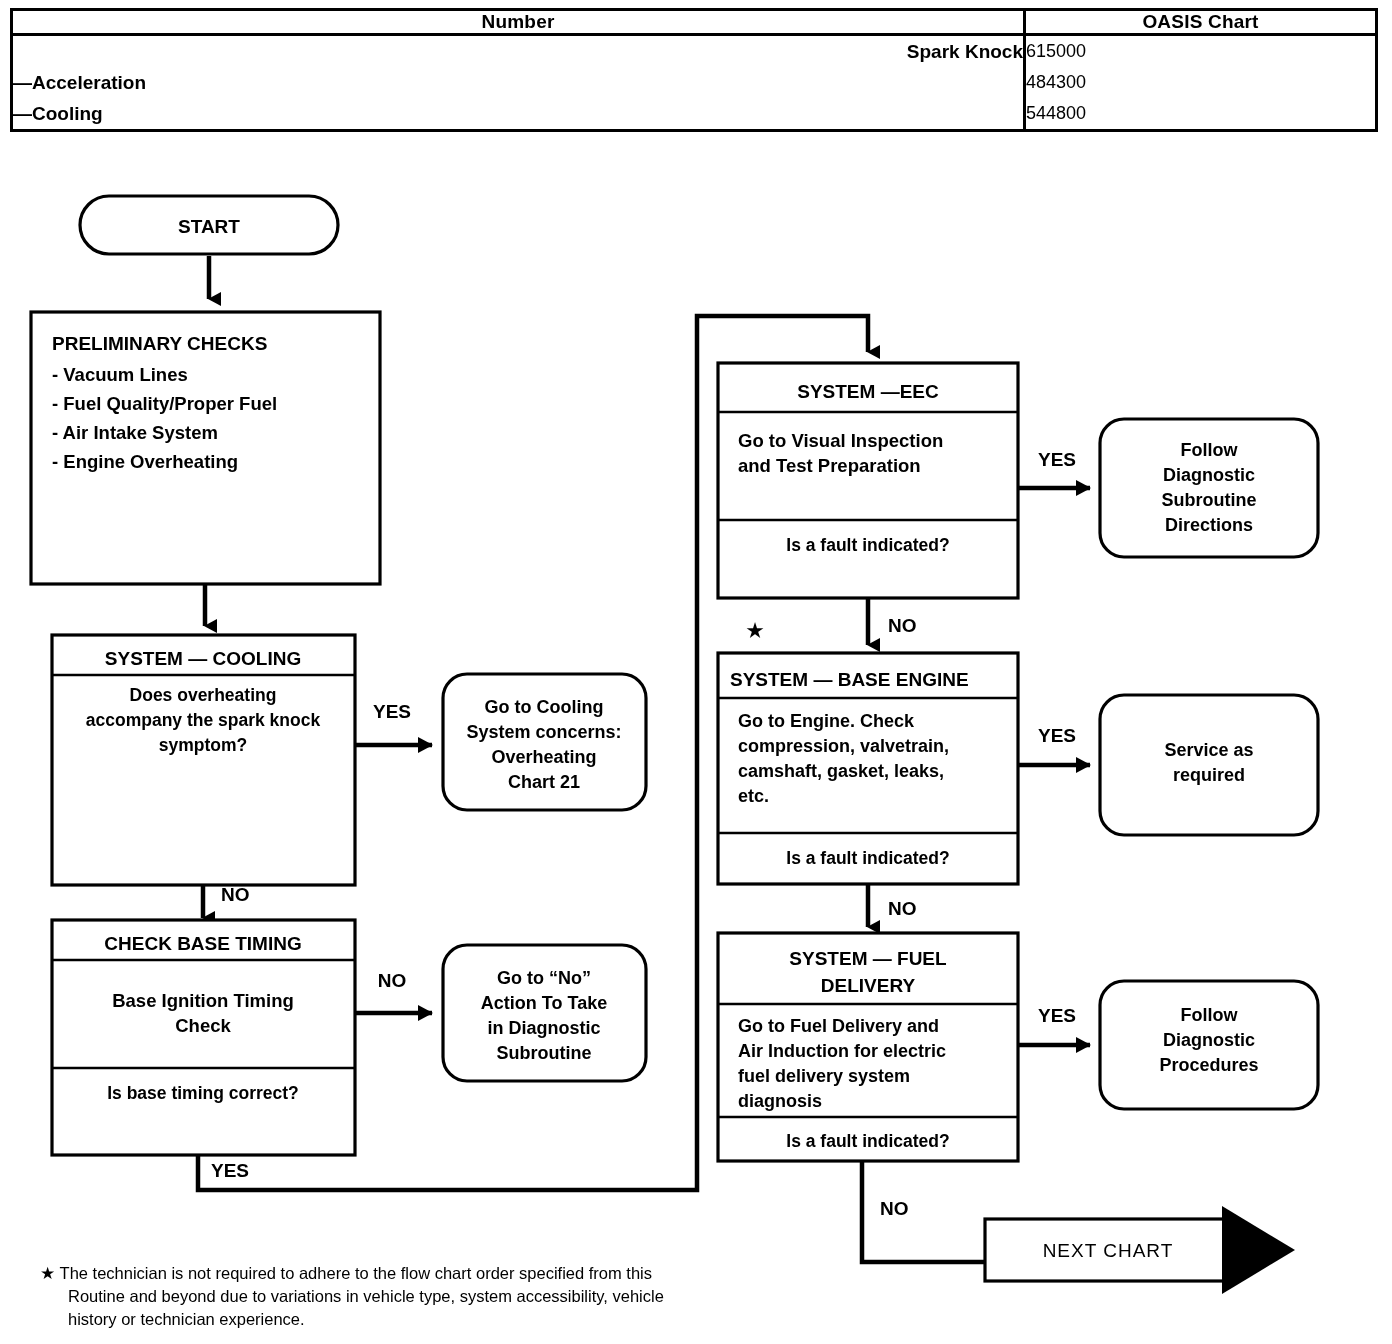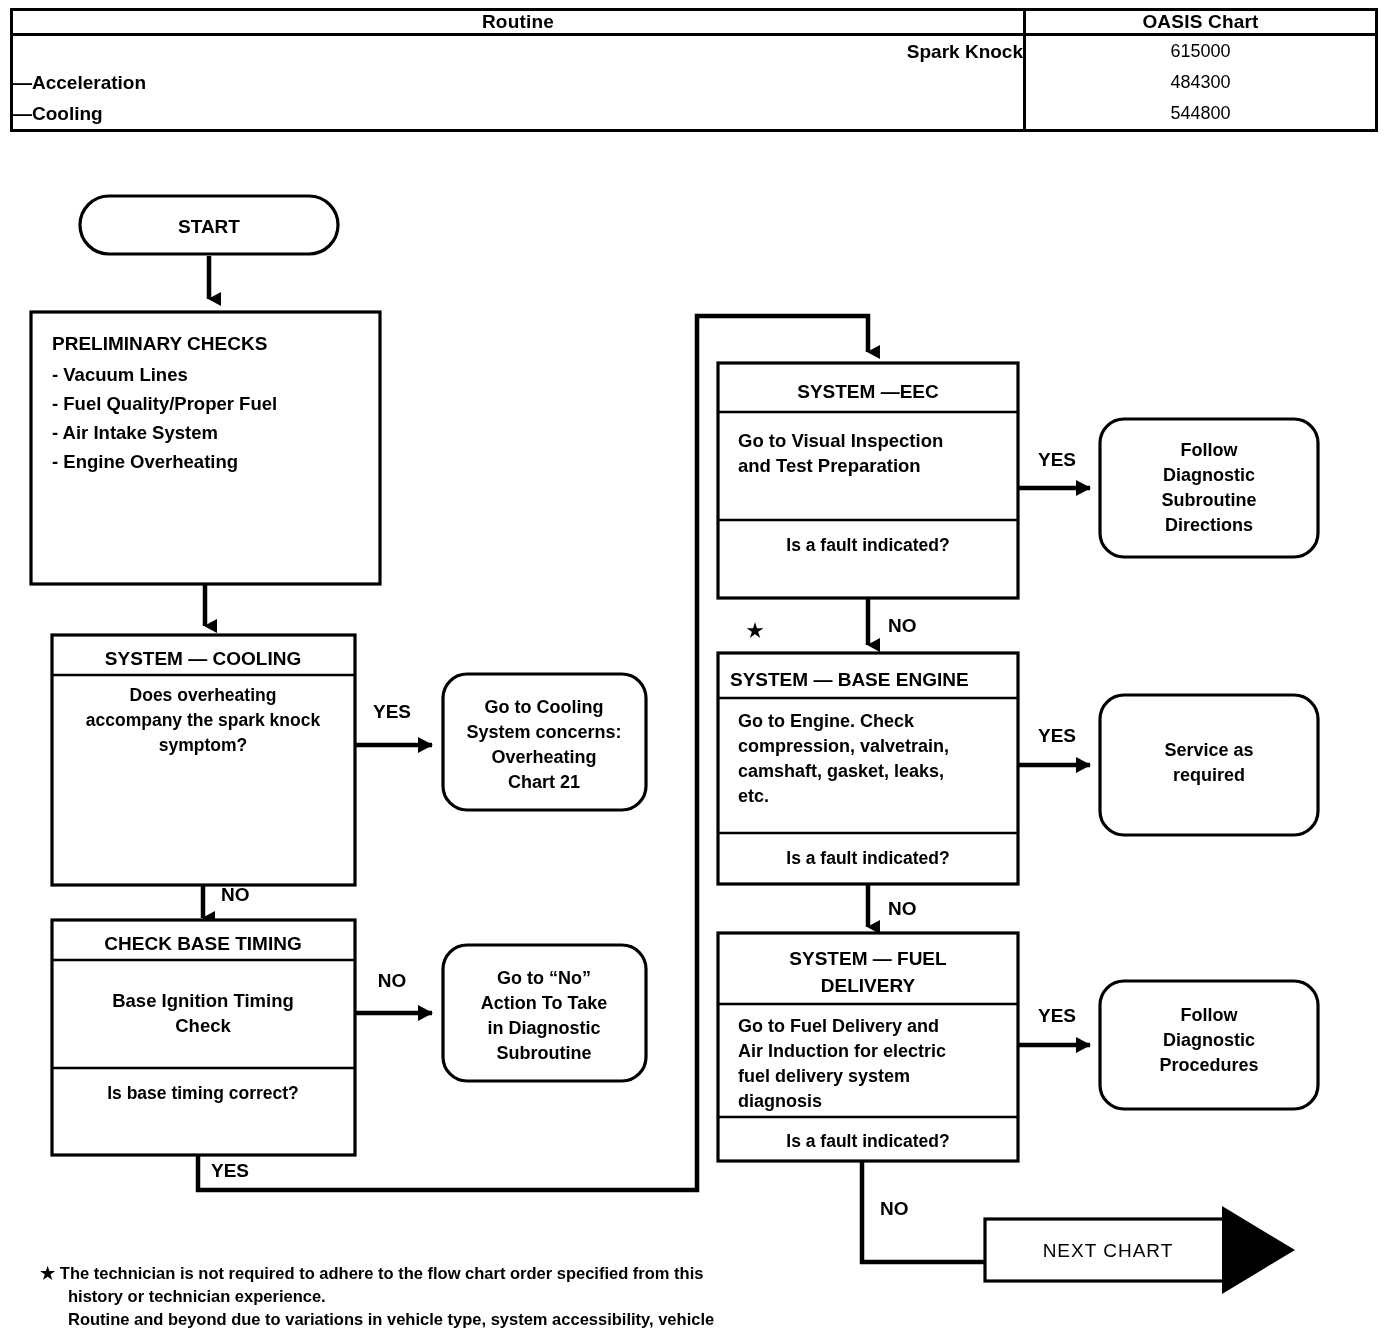--- a/index.html
+++ b/index.html
@@ -4,21 +4,21 @@
 <style>
   html, body { margin:0; padding:0; background:#ffffff; }
   body { width:1392px; height:1344px; font-family:"Liberation Sans", sans-serif; color:#000; }
   #page { position:relative; width:1392px; height:1344px; overflow:hidden; }
 
   
   .sym-table { position:absolute; left:10px; top:8px; width:1368px; border-collapse:collapse; }
   .sym-table td, .sym-table th { border:3px solid #000; padding:0; }
   .sym-head-cell { text-align:center; font-weight:bold; font-size:19px; padding:6px 0 7px 0; letter-spacing:0.2px; }
   .sym-body-left { padding:8px 0 10px 14px; vertical-align:top; }
-  .sym-body-right { padding:8px 0 10px 0; vertical-align:top; text-align:center; }
+  .sym-body-right { padding:8px 0 10px 0; vertical-align:top; }
   .sym-line { font-size:19px; line-height:31px; white-space:nowrap;font-weight:bold; }
   .sym-line.bold { font-weight:bold;text-align:right; }
   .oasis-line { font-size:18px; line-height:31px; }
   .col-sym { width:1010px; }
 
   
   #flow { position:absolute; left:0; top:0; width:1392px; height:1344px; }
   .bx { fill:#fff; stroke:#000; stroke-width:3.2; }
   .bx-thin { fill:none; stroke:#000; stroke-width:2.6; }
   .ln { stroke:#000; stroke-width:4.5; fill:none; }
@@ -30,33 +30,33 @@
   .t-bodyn { font-size:18px; font-weight:bold; }
   .t-q     { font-size:17.5px; font-weight:bold; }
   .t-lbl   { font-size:19px; font-weight:bold; }
   .t-oval  { font-size:18px; font-weight:bold; }
   .t-next  { font-size:19px; letter-spacing:1px; }
   .mid { text-anchor:middle; }
   .start { text-anchor:start; }
 
   
   .footnote { position:absolute; left:40px; top:1262px; width:960px;
-              font-size:16.5px; font-weight:bold; line-height:23px; }
+              font-size:16.5px; font-weight:normal; line-height:23px; }
   .footnote .star { font-size:17px; }
   .fn-ind { padding-left:28px; display:block; }
 </style>
 </head>
 <body>
 
 <div id="page">
 
   <table class="sym-table">
     <tbody>
         <tr>
-      <th class="sym-head-cell col-sym">Routine</th>
+      <th class="sym-head-cell col-sym">Number</th>
       <th class="sym-head-cell">OASIS Chart</th>
     </tr>
     <tr>
       <td class="sym-body-left">
         <div class="sym-line bold">Spark Knock</div>
         <div class="sym-line">—Acceleration</div>
         <div class="sym-line">—Cooling</div>
       </td>
       <td class="sym-body-right">
         <div class="oasis-line">615000</div>
@@ -210,17 +210,17 @@
     <g>
       <rect class="bx" x="985" y="1219" width="243" height="62"></rect>
       <polygon class="solid" points="1222,1206 1222,1294 1295,1250"></polygon>
       <text class="t-next mid" x="1108" y="1257">NEXT  CHART</text>
     </g>
   </svg>
 
   <div class="footnote">
     <span class="star">★</span>
     <span>The technician is not required to adhere to the flow chart order specified from this</span>
+    <span class="fn-ind">Routine and beyond due to variations in vehicle type, system accessibility, vehicle</span>
     <span class="fn-ind">history or technician experience.</span>
-    <span class="fn-ind">Routine and beyond due to variations in vehicle type, system accessibility, vehicle</span>
   </div>
 
 </div>
 
 </body></html>

